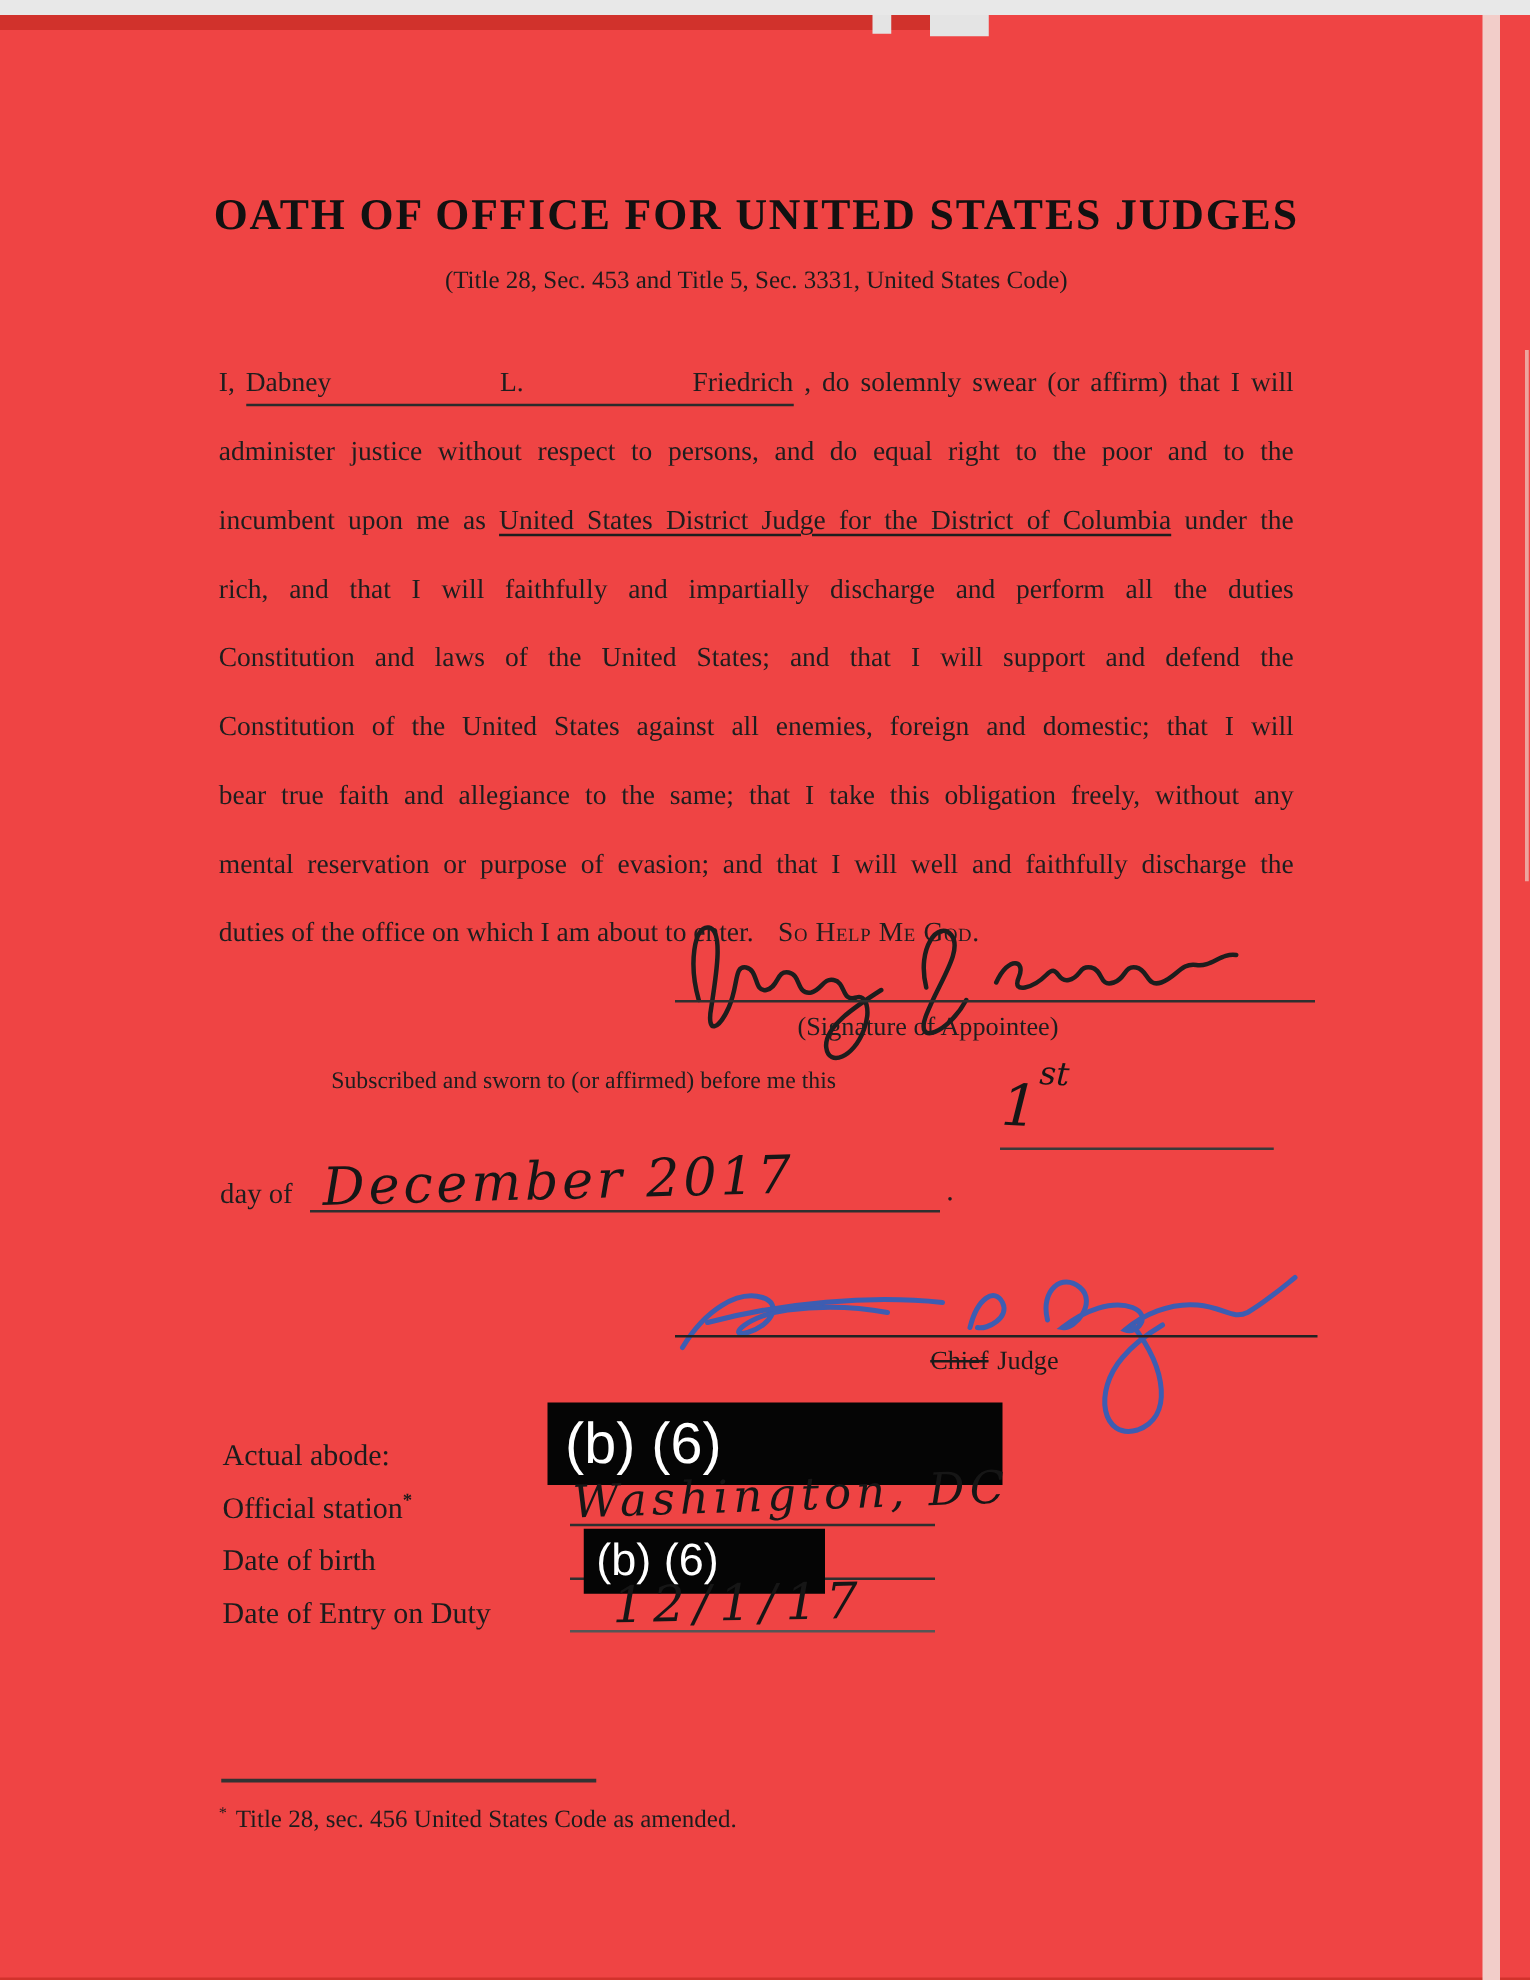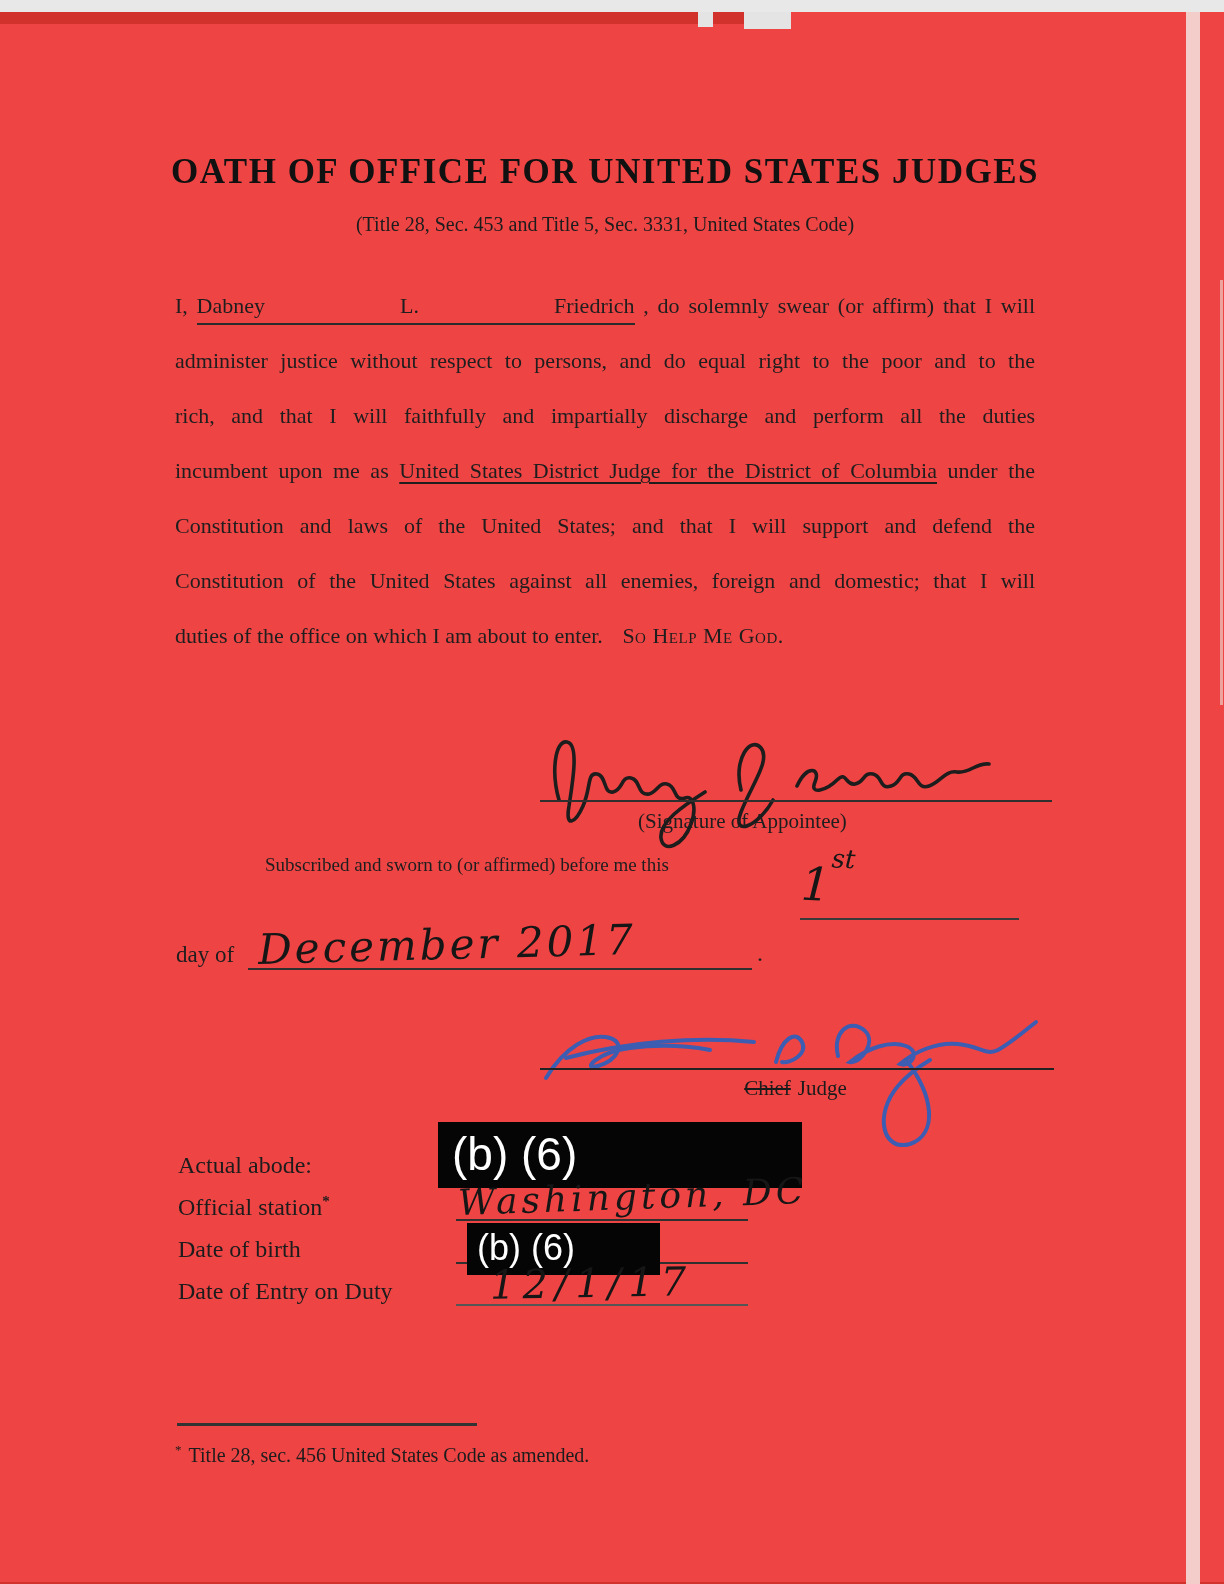--- a/index.html
+++ b/index.html
@@ -101,28 +101,30 @@
   <h1 class="title">OATH OF OFFICE FOR UNITED STATES JUDGES</h1>
   <div class="subtitle">(Title 28, Sec. 453 and Title 5, Sec. 3331, United States Code)</div>
 
   <div class="oath">
     <div class="oline jline">
       <span>I,</span>
       <span class="name-blank"><span>Dabney L. Friedrich</span></span>
       <span>, do solemnly swear (or affirm) that I will</span>
     </div>
     <div class="oline jline">administer justice without respect to persons, and do equal right to the poor and to the</div>
-    <div class="oline jline">rich, and that I will faithfully and impartially discharge and perform all the duties</div>
     <div class="oline jline">
       <span>incumbent upon me as</span>
       <span class="uline">United States District Judge for the District of Columbia</span>
       <span>under the</span>
     </div>
+    <div class="oline jline">rich, and that I will faithfully and impartially discharge and perform all the duties</div>
     <div class="oline jline">Constitution and laws of the United States; and that I will support and defend the</div>
     <div class="oline jline">Constitution of the United States against all enemies, foreign and domestic; that I will</div>
+    <div class="oline jline">bear true faith and allegiance to the same; that I take this obligation freely, without any</div>
+    <div class="oline jline">mental reservation or purpose of evasion; and that I will well and faithfully discharge the</div>
     <div class="oline">
       <span>duties of the office on which I am about to enter.</span>
       <span class="godcaps">So Help Me God.</span>
     </div>
   </div>
 
   <svg class="sig sig-appointee" width="485" height="130" viewBox="0 0 485 130">
     <g fill="none" stroke="#1d1d1d" stroke-width="3.6" stroke-linecap="round">
       <path d="M14,72 C6,44 10,12 22,14 C34,16 28,52 24,78 C20,100 30,96 38,78 C46,60 42,44 52,46 C62,48 58,66 68,64 C78,62 76,48 86,50 C96,52 92,68 104,66 C112,64 114,54 122,56 C132,58 128,74 140,70 C148,67 152,80 146,96 C138,118 118,126 116,110 C114,94 138,78 160,64"></path>
       <path d="M196,62 C188,30 206,8 216,20 C226,32 206,58 196,84 C186,110 214,98 228,72"></path>

